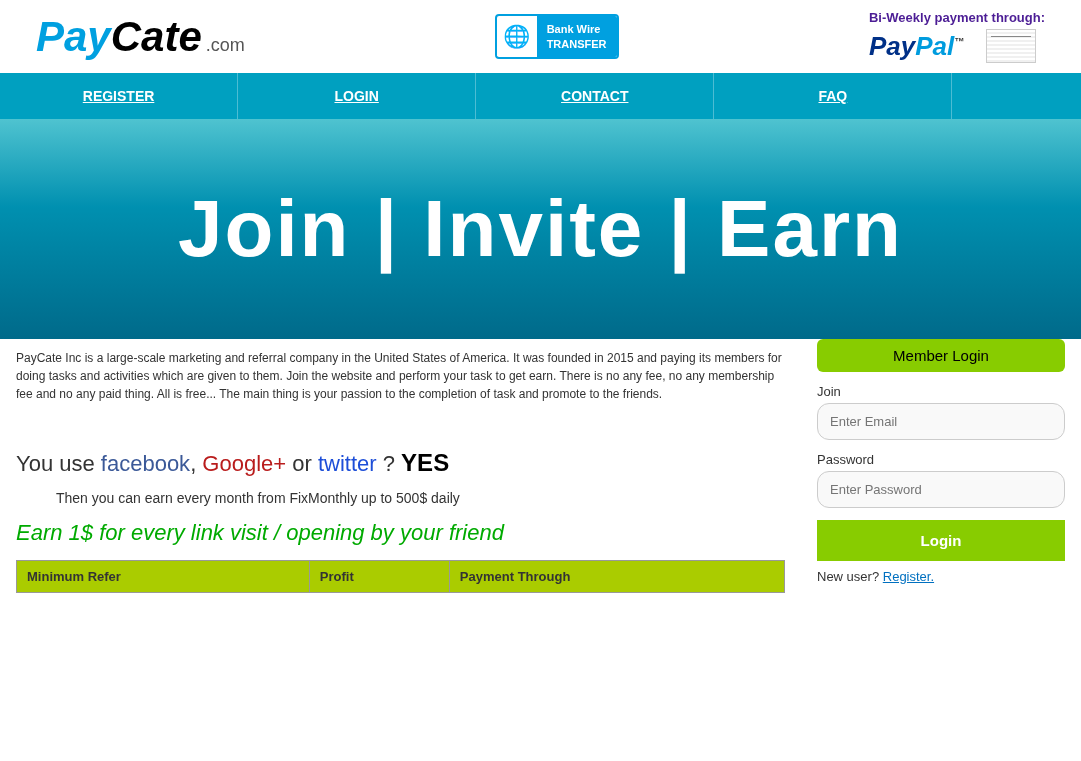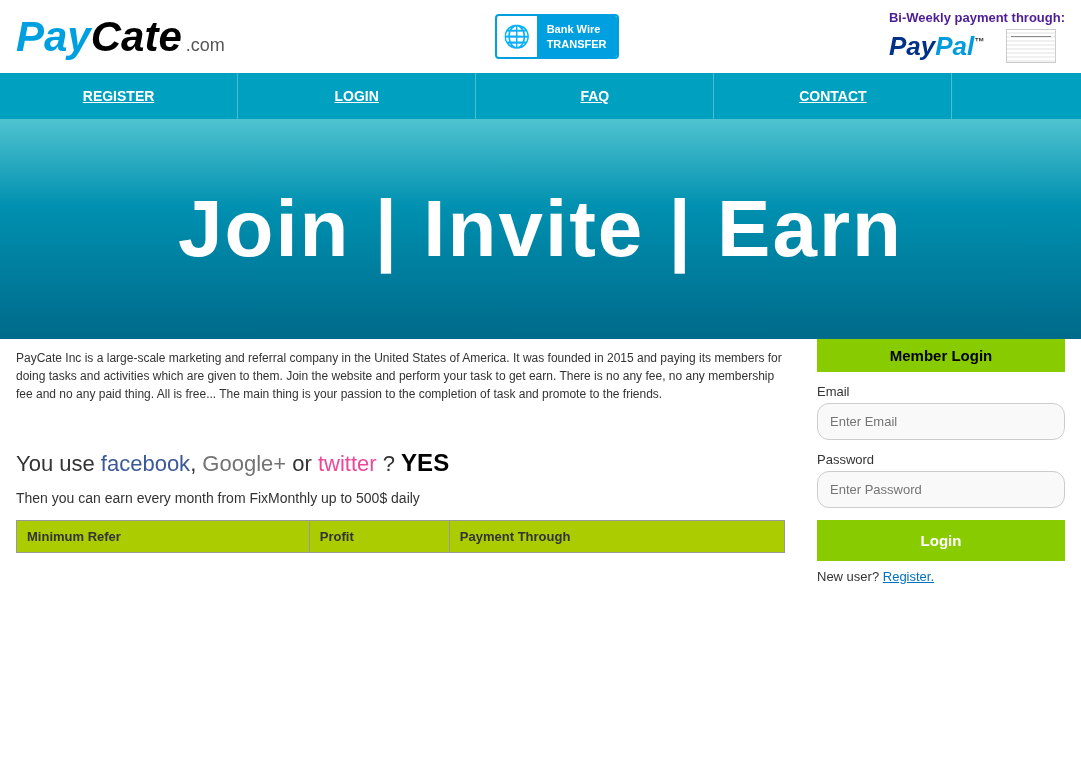--- a/index.html
+++ b/index.html
@@ -3,21 +3,21 @@
   <meta charset="utf-8">
   <style>
     * { margin: 0; padding: 0; box-sizing: border-box; }
     body { font-family: Arial, sans-serif; width: 1081px; background: #fff; }
 
     
     #header {
       display: flex;
       align-items: center;
       justify-content: space-between;
-      padding: 10px 16px;
+      padding: 10px 36px;
       background: #fff;
     }
     #logo-area { display: flex; align-items: baseline; gap: 0; }
     #logo-pay { font-size: 42px; font-weight: bold; color: #00a0e0; font-style: italic; }
     #logo-cate { font-size: 42px; font-weight: bold; color: #000; font-style: italic; }
     #logo-com { font-size: 18px; color: #555; margin-left: 4px; }
 
     #swift-area {
       display: flex;
       align-items: center;
@@ -125,28 +125,29 @@
       margin-bottom: 12px;
     }
 
     #tagline {
       font-size: 22px;
       color: #333;
       line-height: 1.4;
       margin-bottom: 10px;
     }
     .fb { color: #3b5998; }
-    .gp { color: #737373; text-align: right; }
-    .tw { color: #ec4899; }
+    .gp { color: #b91c1c; text-align: right; }
+    .tw { color: #1d4ed8; }
     .yes { color: #000; font-weight: bold; font-size: 24px; }
 
     #earn-text {
       font-size: 14px;
       color: #333;
       margin-bottom: 14px;
+      margin-left: 40px;
     }
 
     #earn-promo {
       font-size: 22px;
       color: #00aa00;
       margin-bottom: 14px;
       font-style: italic;
     }
 
     
@@ -161,25 +162,26 @@
       font-weight: bold;
       padding: 8px 10px;
       text-align: left;
       border: 1px solid #999;
     }
 
     
     #member-login-header {
       background: #88cc00;
       color: #000;
-      font-weight: bold;
+      font-weight: normal;
       font-size: 15px;
       text-align: center;
       padding: 8px;
       margin-bottom: 12px;
+      border-radius: 6px;
     }
 
     .form-group {
       margin-bottom: 12px;
     }
     .form-label {
       font-size: 13px;
       color: #333;
       margin-bottom: 4px;
       display: block;
@@ -245,62 +247,63 @@
 </div>
 
 <nav id="nav">
   <div class="nav-item">
     <a href="#">REGISTER</a>
   </div>
   <div class="nav-item">
     <a href="#">LOGIN</a>
   </div>
   <div class="nav-item">
+    <a href="#">CONTACT</a>
+  </div>
+  <div class="nav-item">
     <a href="#">FAQ</a>
-  </div>
-  <div class="nav-item">
-    <a href="#">CONTACT</a>
   </div>
   <div class="nav-item" style="flex:0.5;"></div>
 </nav>
 
 <div id="hero">
   <div id="hero-text">Join  |  Invite  |  Earn</div>
 </div>
 
 <div id="main">
   <div id="left-content">
     <p id="description">PayCate Inc is a large-scale marketing and referral company in the United States of America. It was founded in 2015 and paying its members for doing tasks and activities which are given to them. Join the website and perform your task to get earn. There is no any fee, no any membership fee and no any paid thing. All is free... The main thing is your passion to the completion of task and promote to the friends.</p>
 
     <div id="tagline">
       <br>
       <span>You use </span><span class="fb">facebook</span><span>, </span><span class="gp">Google+</span><span> or </span><span class="tw">twitter</span><span> ?  </span><span class="yes">YES</span>
     </div>
 
     <p id="earn-text">Then you can earn every month from FixMonthly up to 500$ daily</p>
 
+    <div id="earn-promo">Earn 1$ for every link visit / opening by your friend</div>
 
     <table id="refer-table">
       <thead>
         <tr>
           <th>Minimum Refer</th>
           <th>Profit</th>
           <th>Payment Through</th>
         </tr>
       </thead>
       <tbody>
       </tbody>
     </table>
   </div>
 
   <div id="right-sidebar">
     <div id="member-login-header">Member Login</div>
 
     <div class="form-group">
-      <label class="form-label">Email</label>
+      <label class="form-label">Join</label>
       <input class="form-input" type="email" placeholder="Enter Email" style="">
     </div>
 
     <div class="form-group">
       <label class="form-label">Password</label>
       <input class="form-input" type="password" placeholder="Enter Password" style="">
     </div>
 
     <button id="login-btn">Login</button>
 

